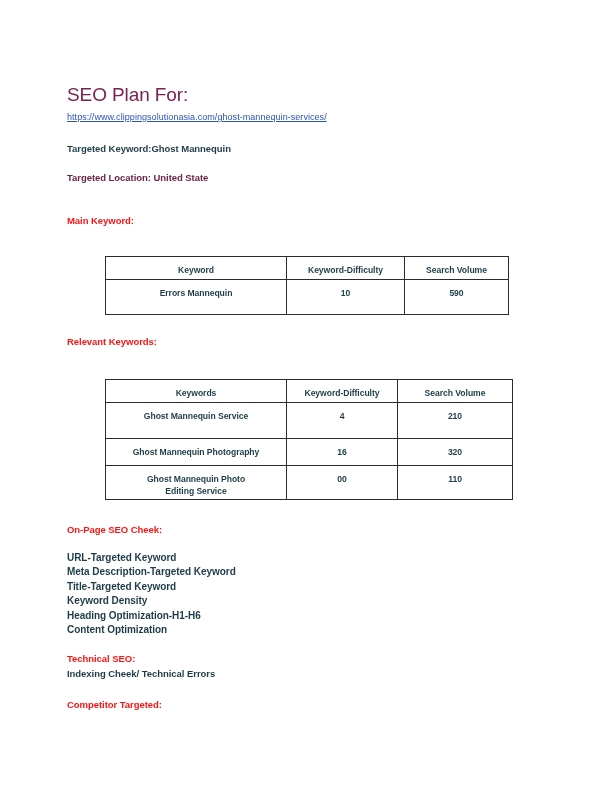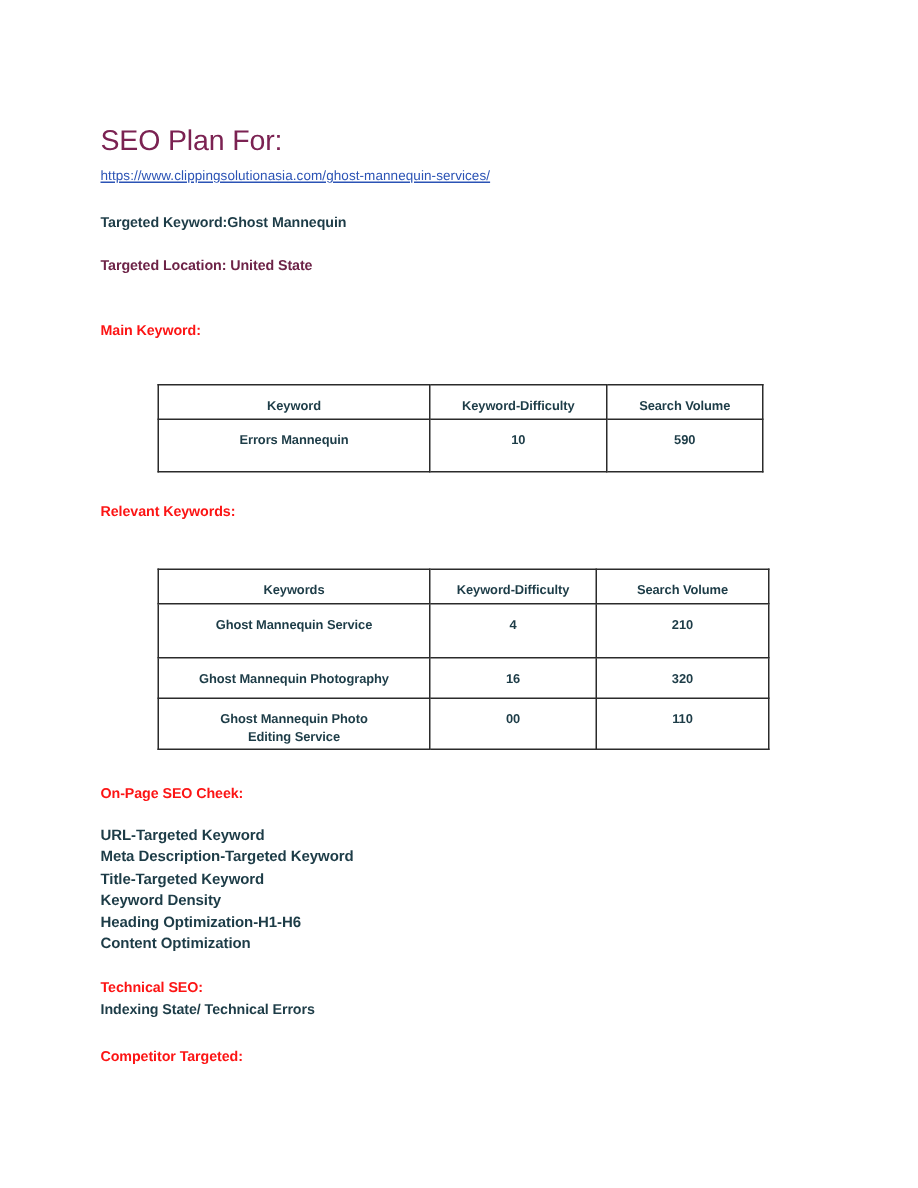--- a/index.html
+++ b/index.html
@@ -250,17 +250,17 @@
     <li>URL-Targeted Keyword</li>
     <li>Meta Description-Targeted Keyword</li>
     <li>Title-Targeted Keyword</li>
     <li>Keyword Density</li>
     <li>Heading  Optimization-H1-H6</li>
     <li>Content Optimization</li>
   </ul>
 
   <div class="section-head head-technical">Technical SEO:</div>
 
-  <div class="tech-line">Indexing State/ Technical Errors</div>
+  <div class="tech-line">Indexing Cheek/ Technical Errors</div>
 
   <div class="section-head head-competitor">Competitor Targeted:</div>
 
 </div>
 
 </body></html>

